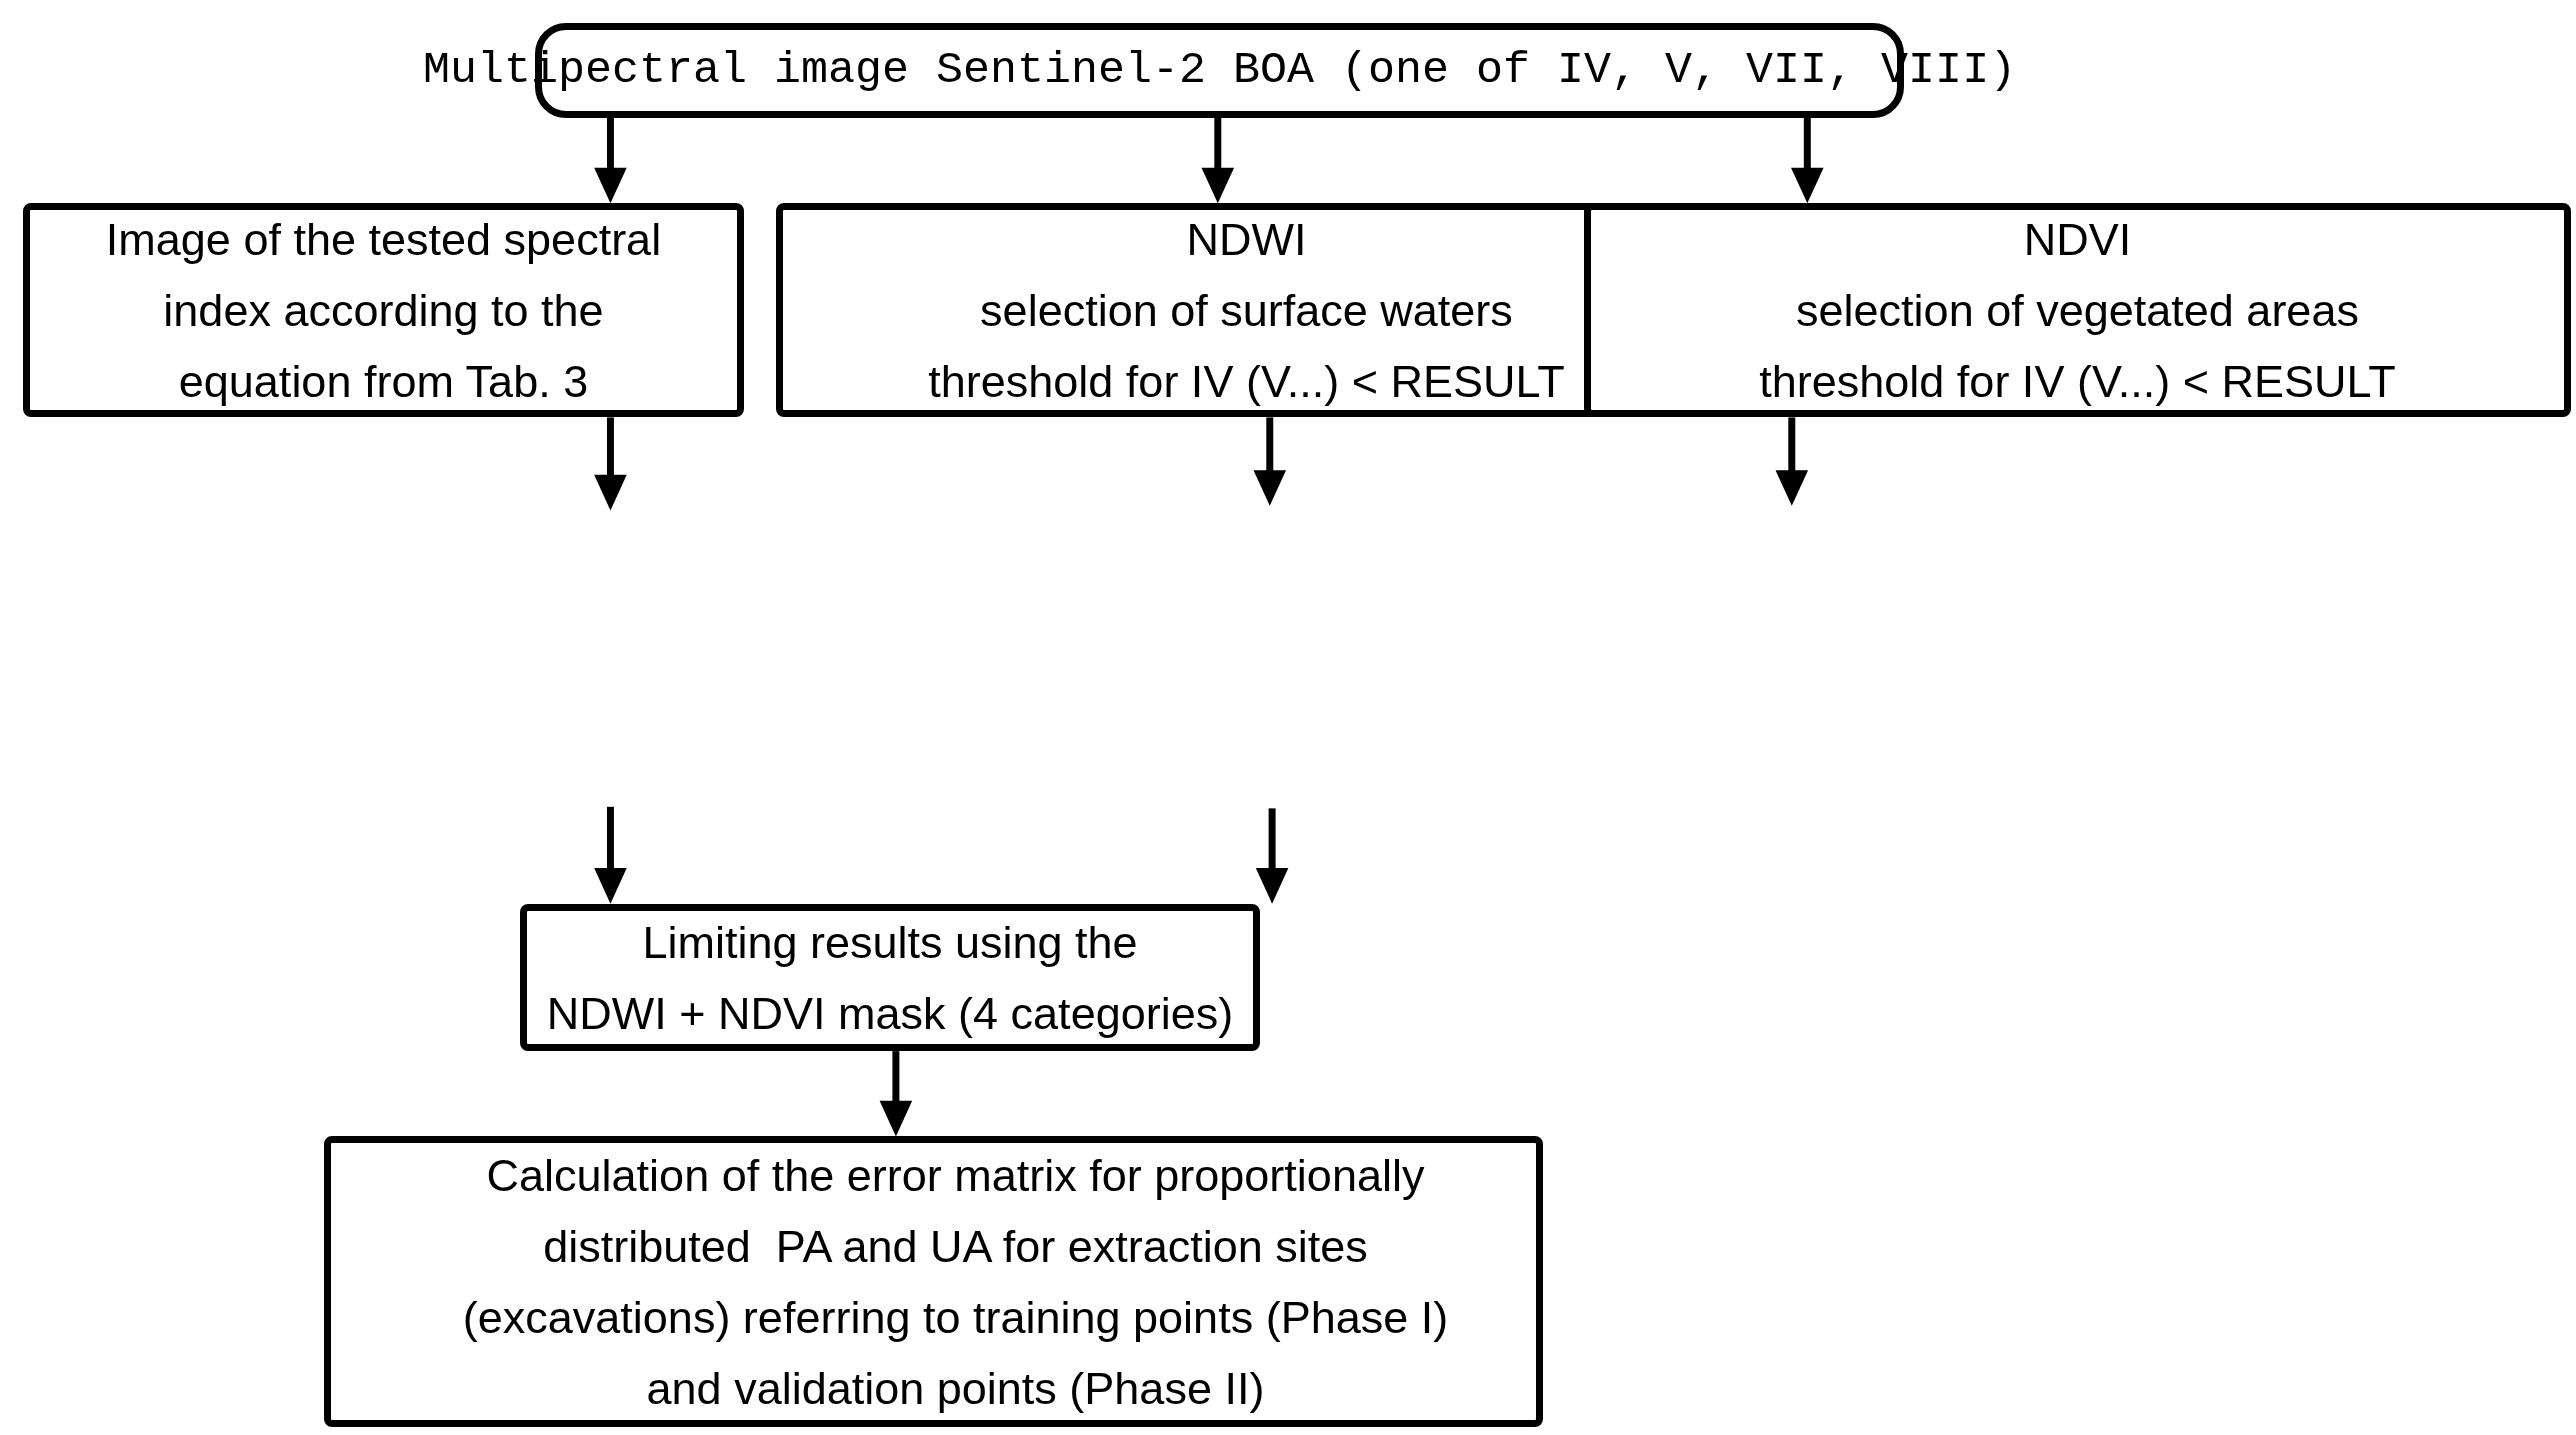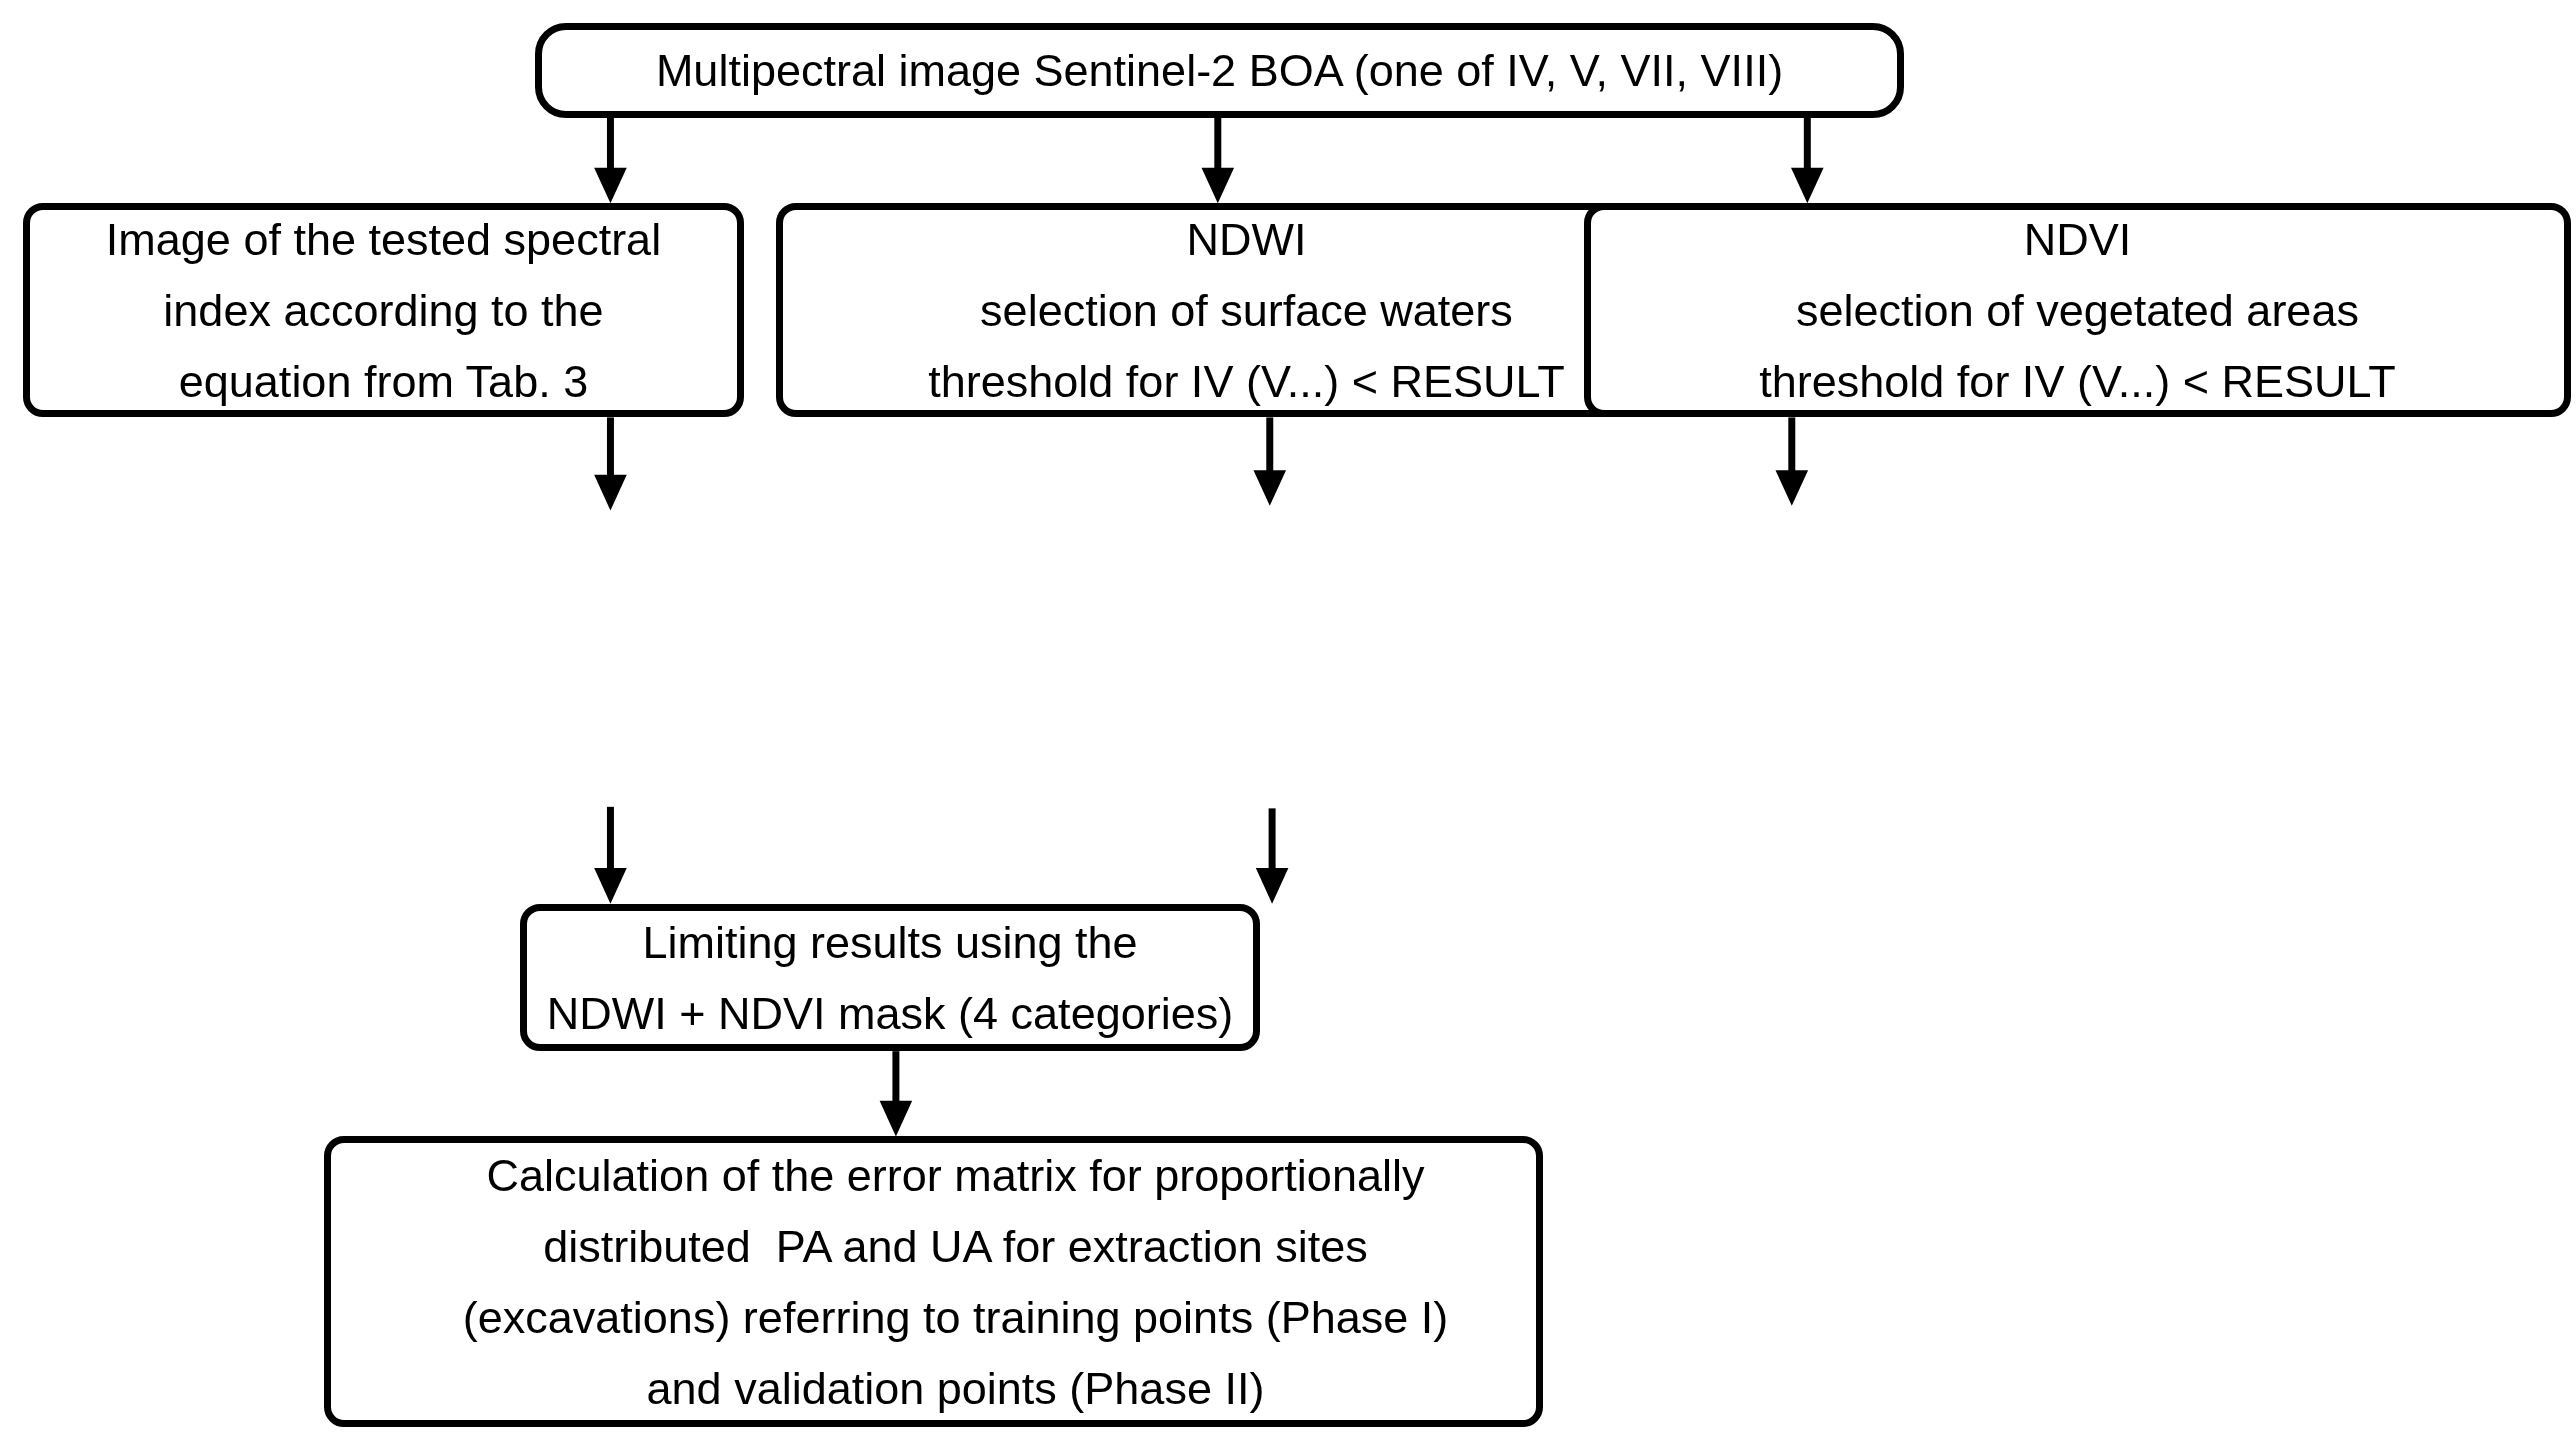--- a/index.html
+++ b/index.html
@@ -13,21 +13,21 @@
     height: 1436px;
     background: #ffffff;
     font-family: "Liberation Sans", "DejaVu Sans", sans-serif;
     color: #000000;
     overflow: hidden;
   }
   .node {
     position: absolute;
     box-sizing: border-box;
     border: 7px solid #000000;
-    border-radius: 20px;
+    border-radius: 8px;
     background: #ffffff;
     display: flex;
     align-items: center;
     justify-content: center;
     text-align: center;
     white-space: pre;
     font-size: 45px;
     line-height: 71px;
     color: #000000;
   }
@@ -37,21 +37,21 @@
     left: 0;
     top: 0;
     width: 2576px;
     height: 1436px;
     pointer-events: none;
   }
   .arrows line { stroke: #000000; stroke-width: 9; }
   .arrows polygon { fill: #000000; }
 
   
-  #node-source        { left: 535px;  top: 23px;   width: 1369px; height: 95px; border-radius: 31px; }
+  #node-source        { left: 535px;  top: 23px;   width: 1369px; height: 95px; border-radius: 31px; font-family: Liberation Mono, monospace; }
   #node-tested-index  { left: 23px;   top: 203px;  width: 721px;  height: 214px; }
   #node-ndwi          { left: 776px; top: 203px;  width: 941px; height: 214px; }
   #node-ndvi          { left: 1584px; top: 203px;  width: 987px; height: 214px; }
   #node-quantification{ left: 23px;   top: 510px;  width: 733px;  height: 296px; }
   #node-masking       { left: 987px; top: 506px;  width: 1101px; height: 303px; }
   #node-limiting      { left: 520px;  top: 904px; width: 740px; height: 147px; }
   #node-error-matrix  { left: 324px;  top: 1136px; width: 1219px; height: 291px; padding-left: 44px; }
 </style>
 </head>
 <body>

